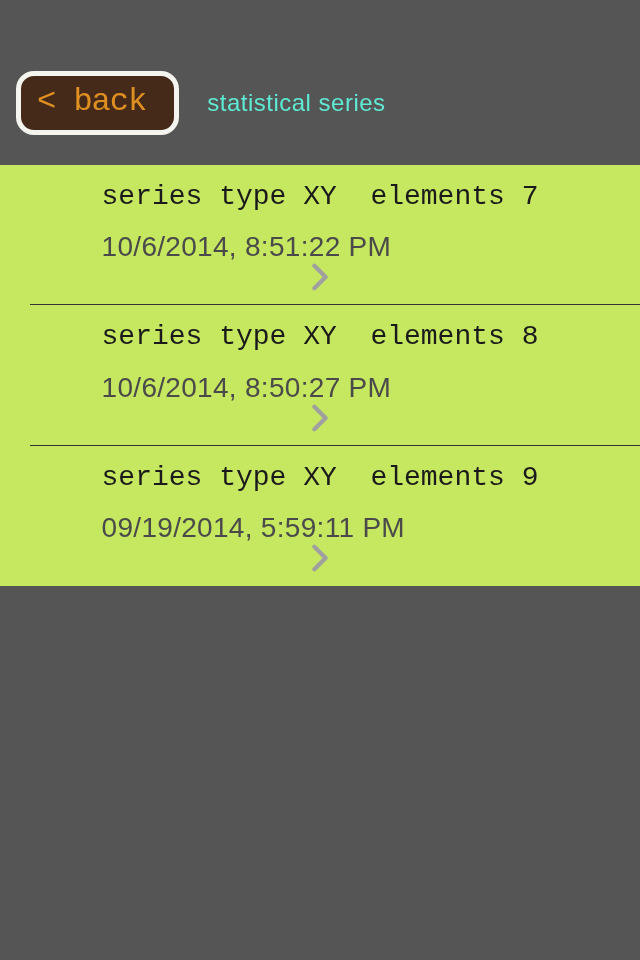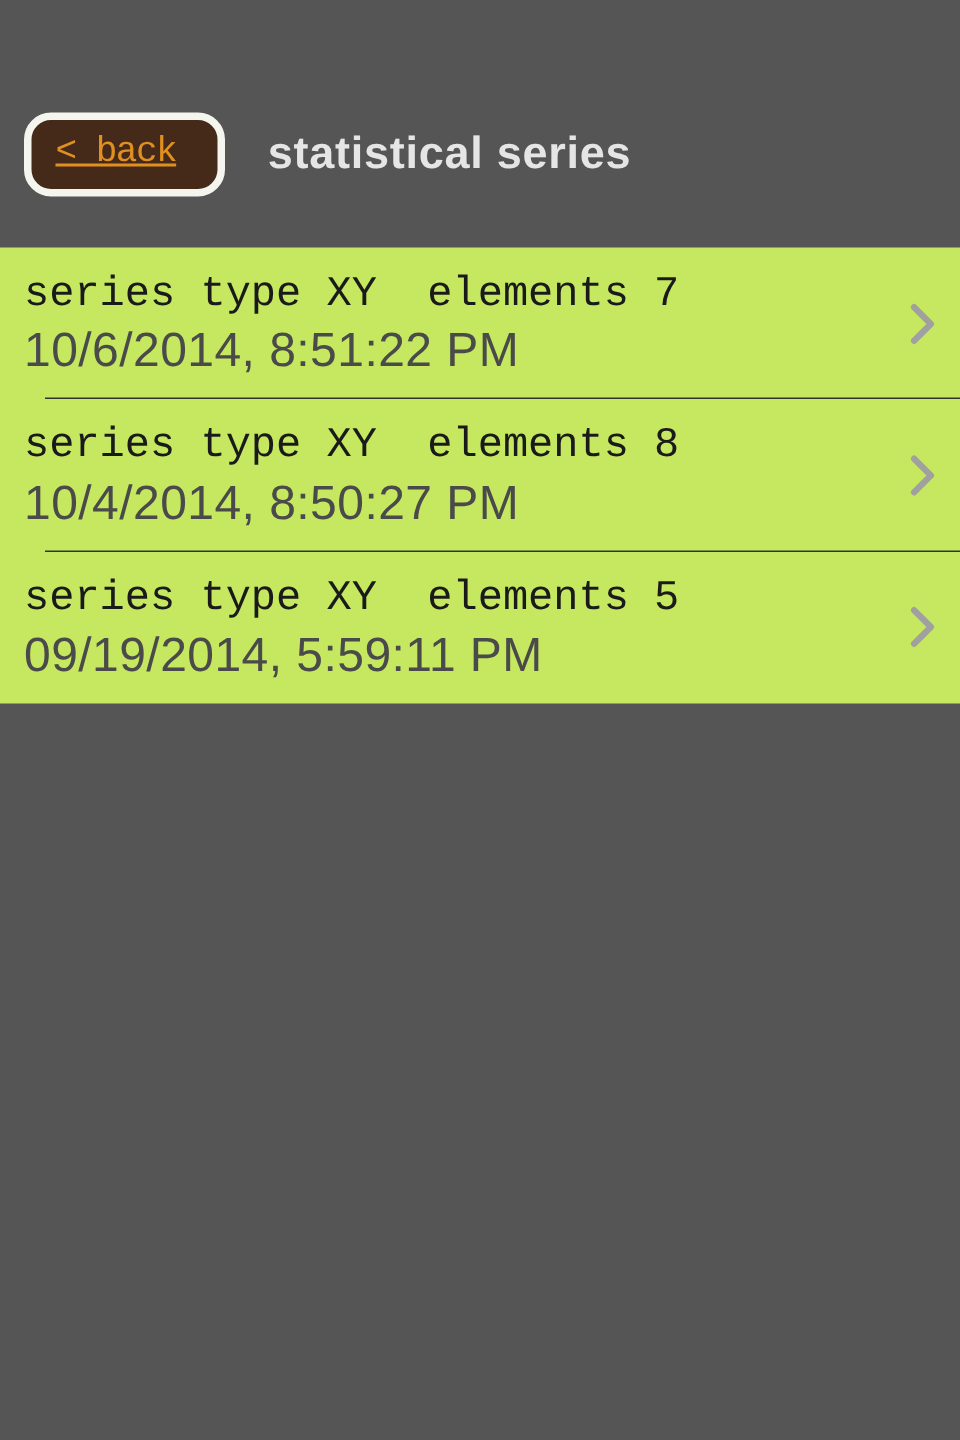--- a/index.html
+++ b/index.html
@@ -21,44 +21,44 @@
       padding: 0 16px;
       gap: 28px;
       padding-top: 40px;
     }
     .back-button {
       background: #452a1a;
       border: 5px solid #f5f5f0;
       border-radius: 18px;
       padding: 10px 28px 12px 16px;
       font-family: "Courier New", Courier, monospace;
-      font-size: 24px;
+      font-size: 32px;
       color: #e09020;
       cursor: pointer;
       font-weight: normal;
       letter-spacing: -1px;
       line-height: 1;
-      text-decoration: underline;
     }
     .page-title {
-      color: #e5e5e5;
-      font-size: 30px;
-      font-weight: 700;
+      color: #5eead4;
+      font-size: 24px;
+      font-weight: 400;
       letter-spacing: 0.5px;
     }
     .list {
       background: #c5e860;
     }
     .list-item {
       padding: 14px 16px 14px 16px;
       position: relative;
       display: flex;
       align-items: center;
       justify-content: center;
       cursor: pointer;
+      flex-direction: column;
     }
     .list-item:not(:last-child)::after {
       content: "";
       position: absolute;
       bottom: 0;
       left: 30px;
       right: 0;
       height: 1px;
       background: #333333;
     }
@@ -67,24 +67,24 @@
     }
     .item-title {
       font-family: "Courier New", Courier, monospace;
       font-size: 28px;
       color: #1a1a1a;
       white-space: pre;
       letter-spacing: 0px;
       line-height: 1.3;
     }
     .item-timestamp {
-      font-size: 32px;
+      font-size: 28px;
       color: #4a4a4a;
       font-weight: 300;
-      margin-top: 0;
+      margin-top: 16px;
       letter-spacing: 0.3px;
     }
     .chevron {
       color: #999999;
       flex-shrink: 0;
       width: 18px;
       height: 28px;
     }
   </style>
 </head>
@@ -101,28 +101,28 @@
       <div class="item-title">series type XY  elements 7</div>
       <div class="item-timestamp">10/6/2014, 8:51:22 PM</div>
     </div>
     <svg class="chevron" viewBox="0 0 12 20" fill="none">
       <path d="M2 2 L10 10 L2 18" stroke="#a0a0a0" stroke-width="3" stroke-linecap="round" stroke-linejoin="round"></path>
     </svg>
   </div>
   <div class="list-item">
     <div class="item-content">
       <div class="item-title">series type XY  elements 8</div>
-      <div class="item-timestamp">10/4/2014, 8:50:27 PM</div>
+      <div class="item-timestamp">10/6/2014, 8:50:27 PM</div>
     </div>
     <svg class="chevron" viewBox="0 0 12 20" fill="none">
       <path d="M2 2 L10 10 L2 18" stroke="#a0a0a0" stroke-width="3" stroke-linecap="round" stroke-linejoin="round"></path>
     </svg>
   </div>
   <div class="list-item">
     <div class="item-content">
-      <div class="item-title">series type XY  elements 5</div>
+      <div class="item-title">series type XY  elements 9</div>
       <div class="item-timestamp">09/19/2014, 5:59:11 PM</div>
     </div>
     <svg class="chevron" viewBox="0 0 12 20" fill="none">
       <path d="M2 2 L10 10 L2 18" stroke="#a0a0a0" stroke-width="3" stroke-linecap="round" stroke-linejoin="round"></path>
     </svg>
   </div>
 </div>
 
 </body></html>

